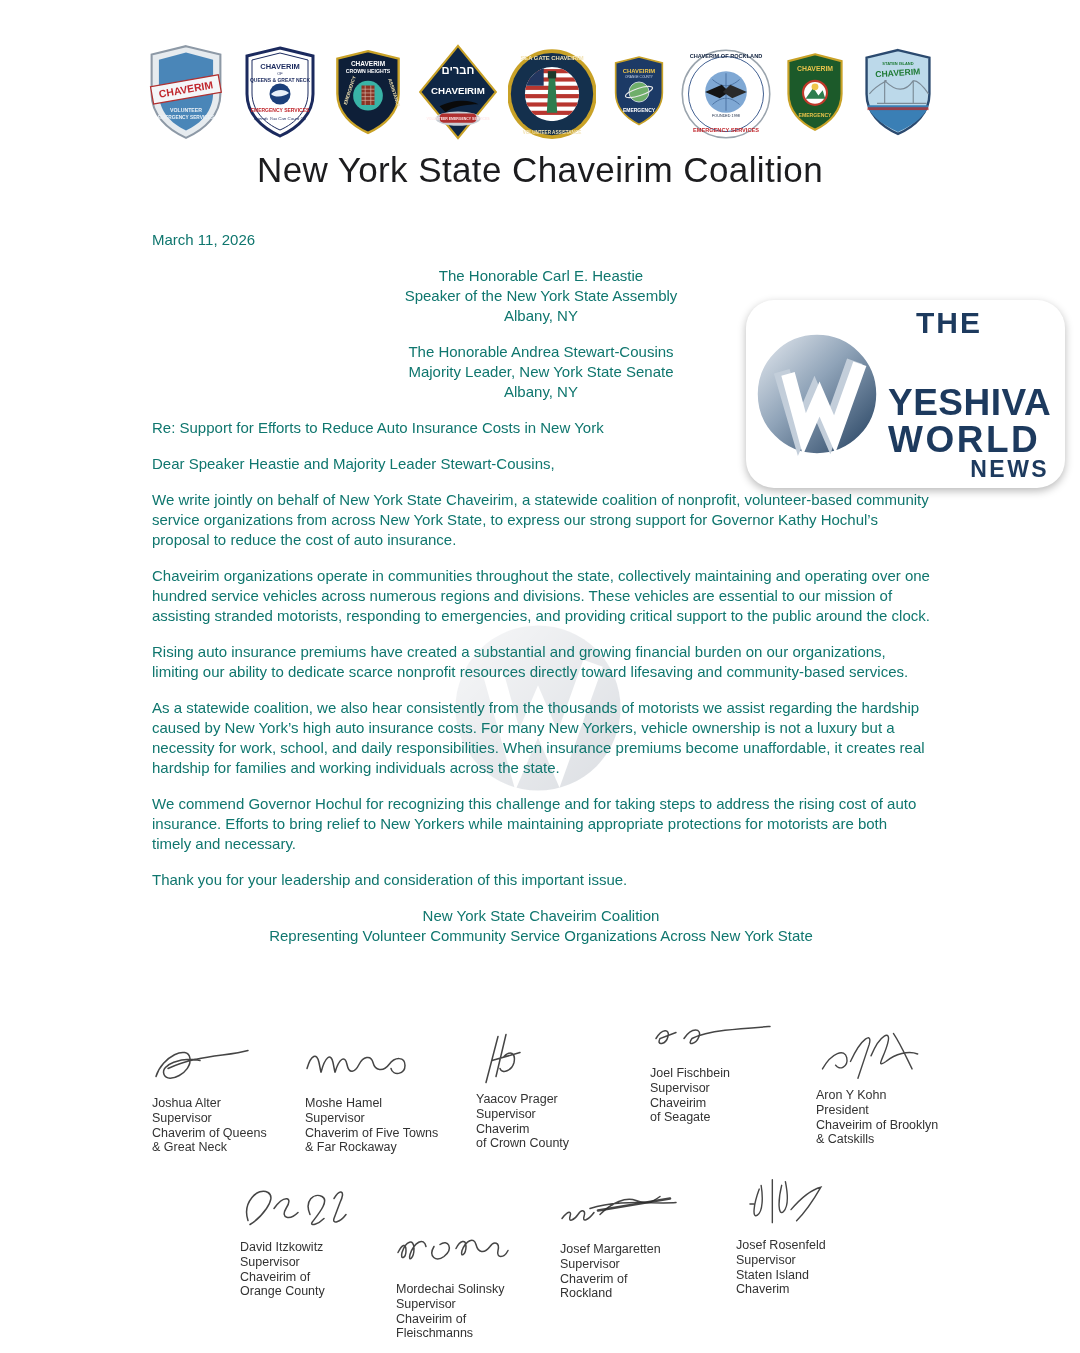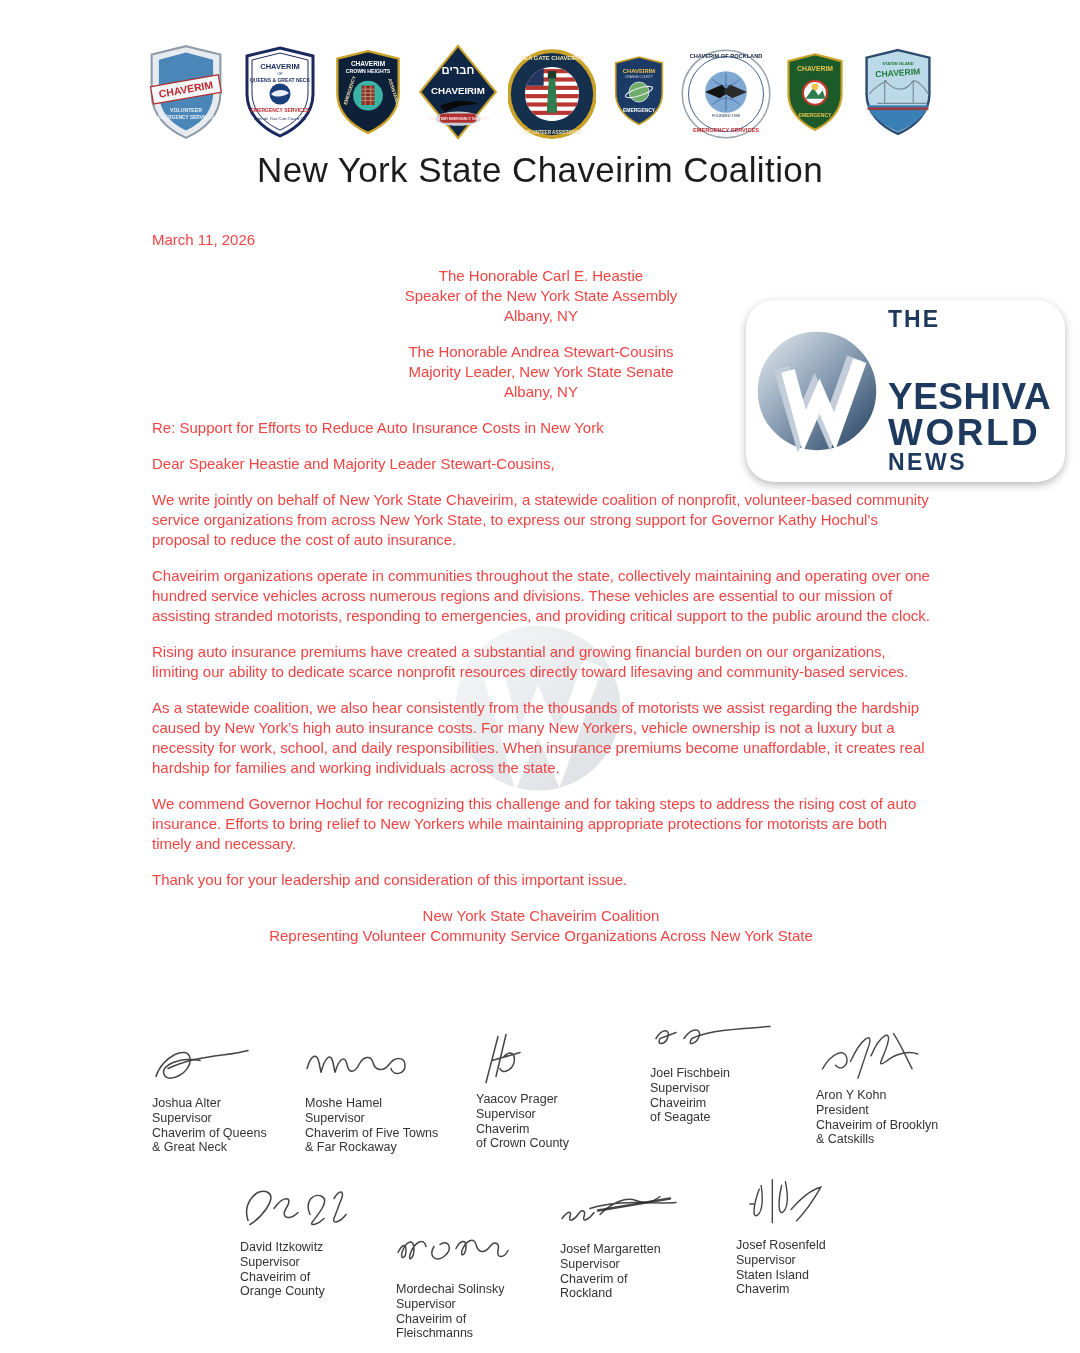--- a/index.html
+++ b/index.html
@@ -20,38 +20,38 @@
   
   .title{
     position:absolute;top:150px;left:0;width:1080px;margin:0;
     text-align:center;font-size:35px;font-weight:500;color:#1c1c1e;
     letter-spacing:.4px;
   }
 
   
   .letter{
     position:absolute;top:230px;left:152px;width:778px;z-index:2;
-    font-size:15px;line-height:20px;color:#ef4444;
+    font-size:15px;line-height:20px;color:#0f766e;
   }
   .letter p,.letter .block{margin:0 0 16px;}
   .block div{margin:0;text-align:center;}
 
   
   .ywn{
     position:absolute;top:300px;left:746px;z-index:3;
     display:flex;align-items:center;gap:8px;
     background:#ffffff;border-radius:28px;padding:8px 14px 8px 8px;
     box-shadow:0 3px 9px rgba(0,0,0,.28);
   }
   .ywn-circle{width:126px;height:126px;display:block;}
   .ywn-text{font-weight:bold;line-height:.98;letter-spacing:.5px;}
-  .ywn-the{font-size:23px;letter-spacing:2px;}
+  .ywn-the{font-size:30px;letter-spacing:2px;margin-left:28px;}
   .ywn-yeshiva{font-size:37px;margin-top:48px;}
   .ywn-world{font-size:37px;letter-spacing:2.5px;}
-  .ywn-news{font-size:23px;text-align:left;letter-spacing:2.5px;padding-right:2px;}
+  .ywn-news{font-size:23px;text-align:right;letter-spacing:2.5px;padding-right:2px;}
 
   
   .wm{position:absolute;top:622px;left:452px;width:172px;height:172px;opacity:.5;z-index:1;}
 
   
   .sigcol{
     position:absolute;width:168px;z-index:2;
     font-size:12.5px;line-height:14.8px;color:#333;
   }
   .sigcol svg{display:block;height:56px;margin:0 0 6px -6px;}

